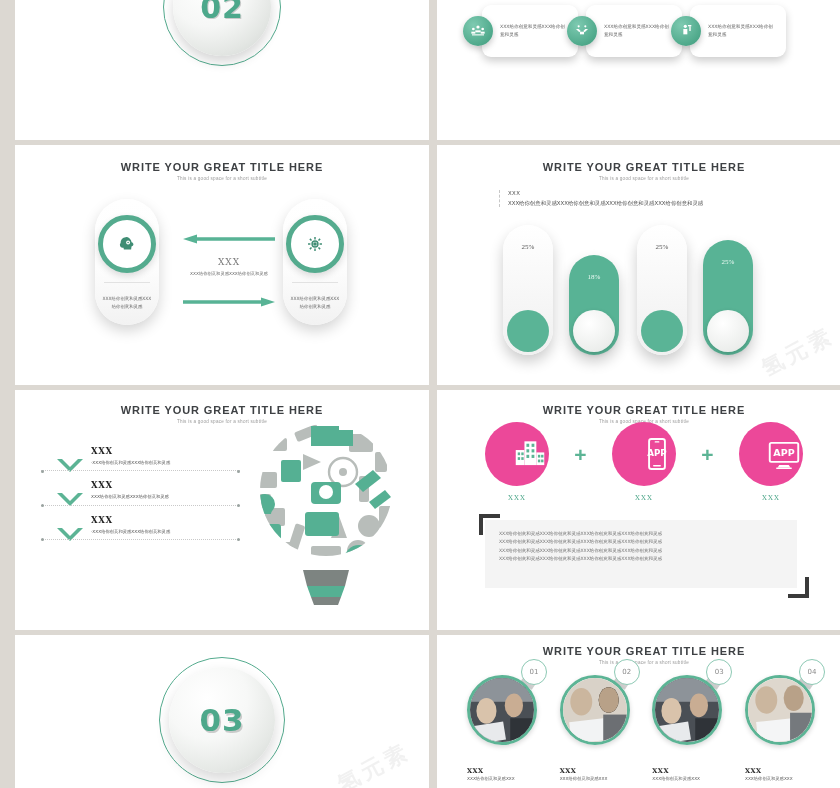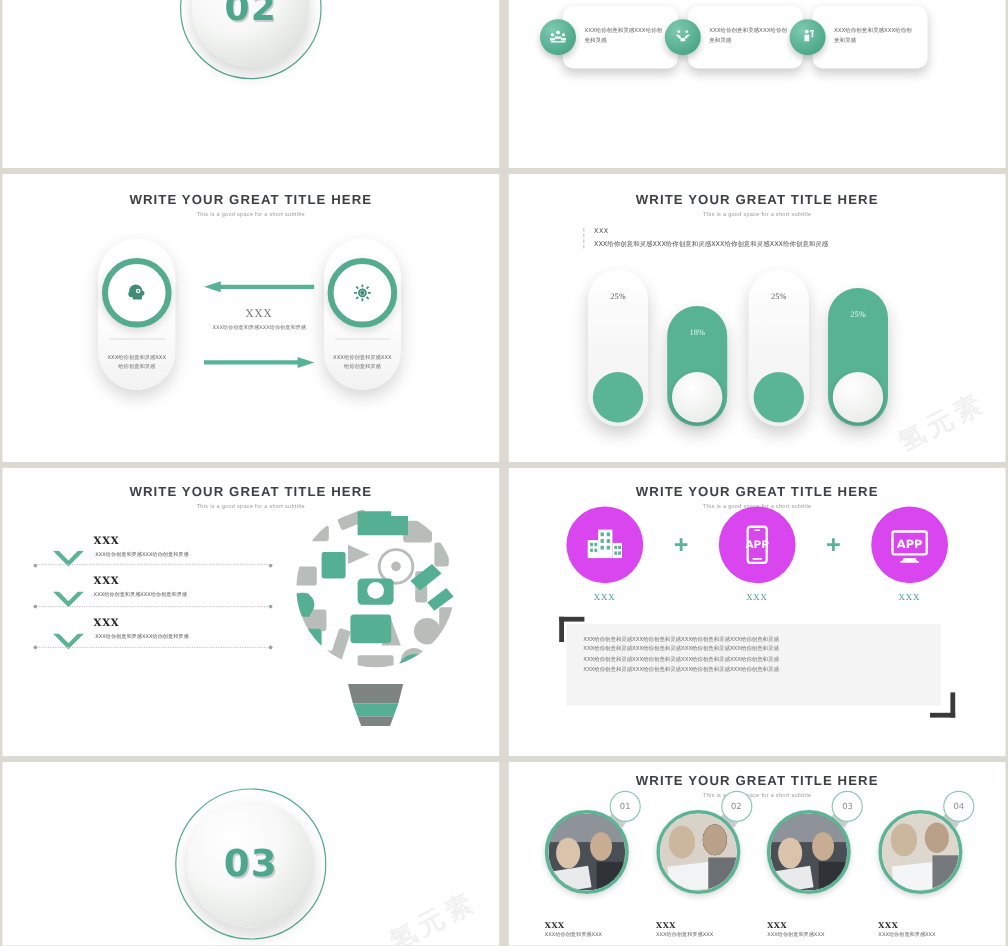--- a/index.html
+++ b/index.html
@@ -7,21 +7,21 @@
     width:840px;height:788px;overflow:hidden;
     background:#dcd8d2;
     font-family:"Liberation Sans","DejaVu Sans",sans-serif;
   }
   .deck{
     position:relative;width:840px;height:788px;
     display:grid;
     grid-template-columns:414px 414px;
     grid-template-rows:140px 240px 240px 160px;
     column-gap:8px;row-gap:5px;
-    padding:0 2px;
+    padding:0 15px;
     box-sizing:border-box;
   }
   .slide{
     position:relative;background:#ffffff;overflow:hidden;
   }
   
   .stitle{position:absolute;left:0;right:0;text-align:center;}
   .stitle .t1{
     font-size:11px;font-weight:bold;letter-spacing:.9px;color:#3e4144;
   }
@@ -126,21 +126,21 @@
   .s5 .item{position:relative;margin-bottom:14px;padding-left:34px;}
   .s5 .chev{position:absolute;left:0;top:13px;}
   .s5 .h{font-size:8.5px;font-weight:bold;color:#1f1f1f;letter-spacing:.6px;font-family:"DejaVu Serif",serif;}
   .s5 .p{font-size:4.3px;line-height:1.7;color:#555;margin-top:3px;font-family:"DejaVu Sans",sans-serif;}
   .s5 .rule{position:absolute;left:-16px;right:-18px;bottom:-6px;height:1px;border-top:1px dotted #c9c9c9;}
   .s5 .rule:before,.s5 .rule:after{content:"";position:absolute;top:-1.5px;width:3px;height:3px;border-radius:50%;background:#9aa3a0;}
   .s5 .rule:before{left:0;} .s5 .rule:after{right:0;}
   .s5 .bulb{position:absolute;right:28px;top:30px;width:150px;height:185px;}
   
   .s6 .icons{position:absolute;left:48px;top:32px;width:318px;display:flex;align-items:center;justify-content:space-between;}
-  .s6 .disc{width:64px;height:64px;border-radius:50%;background:#d946ef;display:flex;align-items:center;justify-content:center;flex:0 0 auto;}
+  .s6 .disc{width:64px;height:64px;border-radius:50%;background:#ec4899;display:flex;align-items:center;justify-content:flex-end;flex:0 0 auto;}
   .s6 .plus{font-size:21px;color:#5cb495;font-weight:bold;line-height:1;}
   .s6 .labels{position:absolute;left:48px;top:104px;width:318px;display:flex;justify-content:space-between;}
   .s6 .labels span{width:64px;text-align:center;font-size:7px;color:#4fa88b;letter-spacing:1px;font-family:"DejaVu Serif",serif;}
   .s6 .quote{position:absolute;left:48px;top:130px;width:312px;height:68px;background:#f4f4f4;box-sizing:border-box;padding:10px 14px;}
   .s6 .quote p{margin:0;font-size:4.5px;line-height:1.85;color:#6b6b6b;font-family:"DejaVu Sans",sans-serif;}
   .s6 .brk{position:absolute;width:17px;height:17px;}
   .s6 .brk.tl{left:42px;top:124px;border-left:4px solid #3a3a3a;border-top:4px solid #3a3a3a;}
   .s6 .brk.br{left:351px;top:187px;border-right:4px solid #3a3a3a;border-bottom:4px solid #3a3a3a;}
   
   .s7 .ring{

